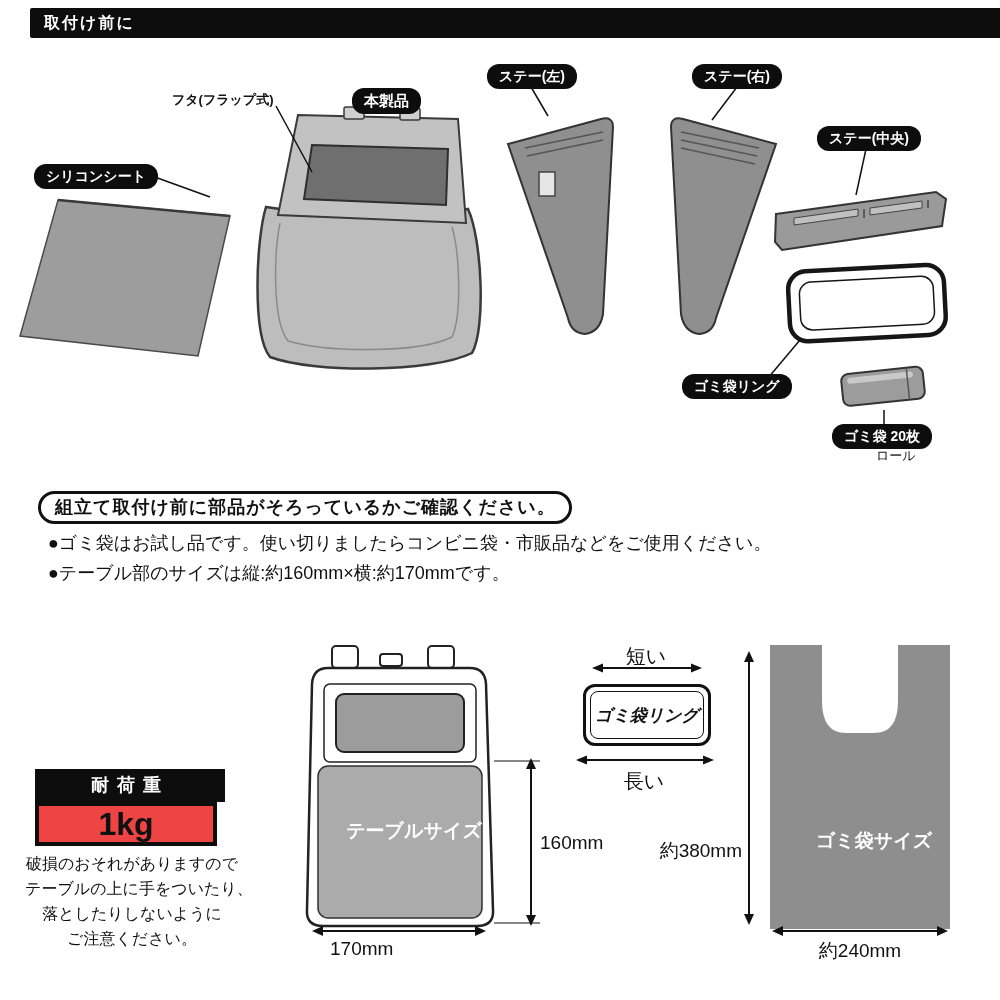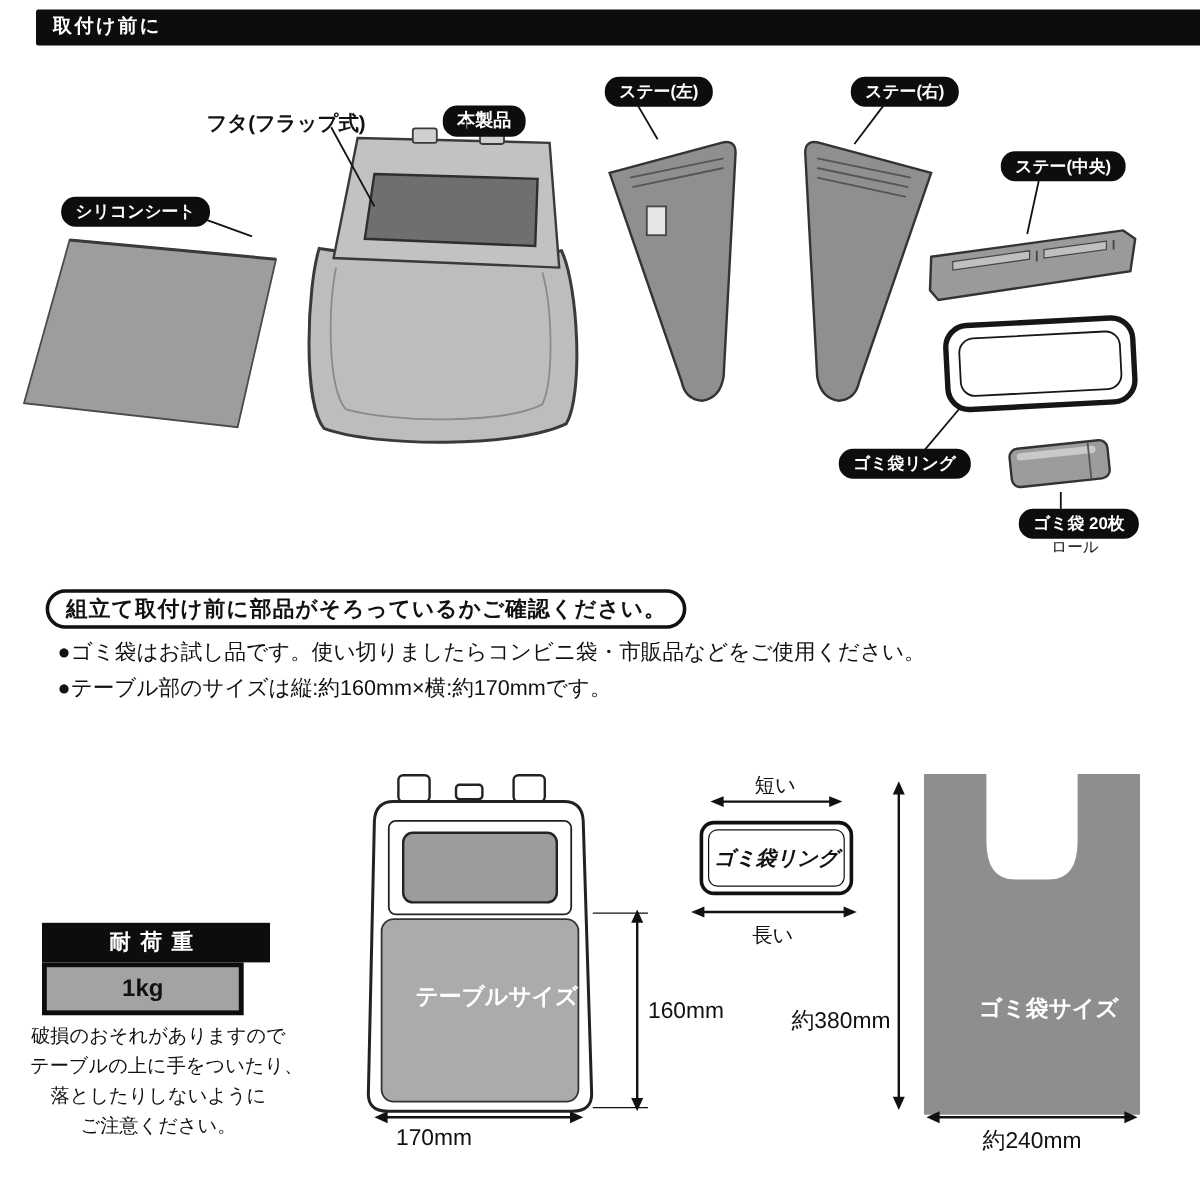--- a/index.html
+++ b/index.html
@@ -7,53 +7,52 @@
   body {
     position:relative; background:#ffffff; overflow:hidden;
     font-family:"Liberation Sans","DejaVu Sans",sans-serif; color:#111;
   }
   .abs { position:absolute; }
   svg.abs { display:block; }
   .pill {
     position:absolute; background:#0d0d0d; color:#fff; font-weight:bold;
     font-size:14px; line-height:1; padding:5px 12px 6px; border-radius:12px;
     white-space:nowrap;
-    margin-left:17px;
-  }
-  .plain-label { position:absolute; font-weight:bold; font-size:17px; white-space:nowrap;text-align:center; }
+  }
+  .plain-label { position:absolute; font-weight:bold; font-size:13px; white-space:nowrap;text-align:center; }
   .header-bar {
     position:absolute; left:30px; top:8px; width:978px; height:30px;
     background:#0d0d0d; color:#fff; font-weight:bold; font-size:16px;
     line-height:30px; padding-left:14px; border-radius:2px; letter-spacing:2px;
   }
   .check-capsule {
     position:absolute; left:38px; top:491px; width:534px; height:33px;
     border:3px solid #111; border-radius:17px; background:#fff;
     font-weight:bold; font-size:18px; line-height:27px; padding-left:14px;
     letter-spacing:1px; white-space:nowrap;
   }
   .bullets { position:absolute; left:48px; top:528px; font-size:18px; line-height:30px; white-space:nowrap; }
   .bullets span { display:block; }
   .load-header {
     position:absolute; left:35px; top:769px; width:190px; height:33px;
     background:#0d0d0d; color:#fff; font-weight:bold; font-size:18px;
     line-height:33px; text-align:center; letter-spacing:8px;
   }
   .load-value {
-    position:absolute; left:35px; top:802px; width:168px; height:44px;
-    background:#a3a3a3; border:4px solid #0d0d0d; color:#111; font-weight:bold;
-    font-size:20px; line-height:36px; text-align:center;
+    position:absolute; left:35px; top:802px; width:182px; height:44px;
+    background:#ef4444; border:4px solid #0d0d0d; color:#111; font-weight:bold;
+    font-size:32px; line-height:36px; text-align:center;
   }
   .caution {
     position:absolute; left:25px; top:851px; width:214px;
     font-size:16px; line-height:25px; text-align:center; white-space:nowrap;
   }
   .caution span { display:block; }
   .dim-label { position:absolute; font-size:19px; white-space:nowrap; }
-  .dim-label-small { position:absolute; font-size:17px; white-space:nowrap;font-family:Liberation Serif, serif; }
+  .dim-label-small { position:absolute; font-size:20px; white-space:nowrap;font-family:Liberation Serif, serif; }
   .white-label { position:absolute; color:#fff; font-weight:bold; font-size:19px; text-align:center;padding-left:28px; }
   .ring-box-outer {
     position:absolute; left:583px; top:684px; width:128px; height:62px;
     border:3px solid #111; border-radius:12px; background:#fff;
   }
   .ring-box-inner {
     position:absolute; left:4px; top:4px; right:4px; bottom:4px;
     border:1.5px solid #111; border-radius:8px;
     display:flex; align-items:center; justify-content:center;
     font-weight:bold; font-style:italic; font-size:17px; white-space:nowrap;

